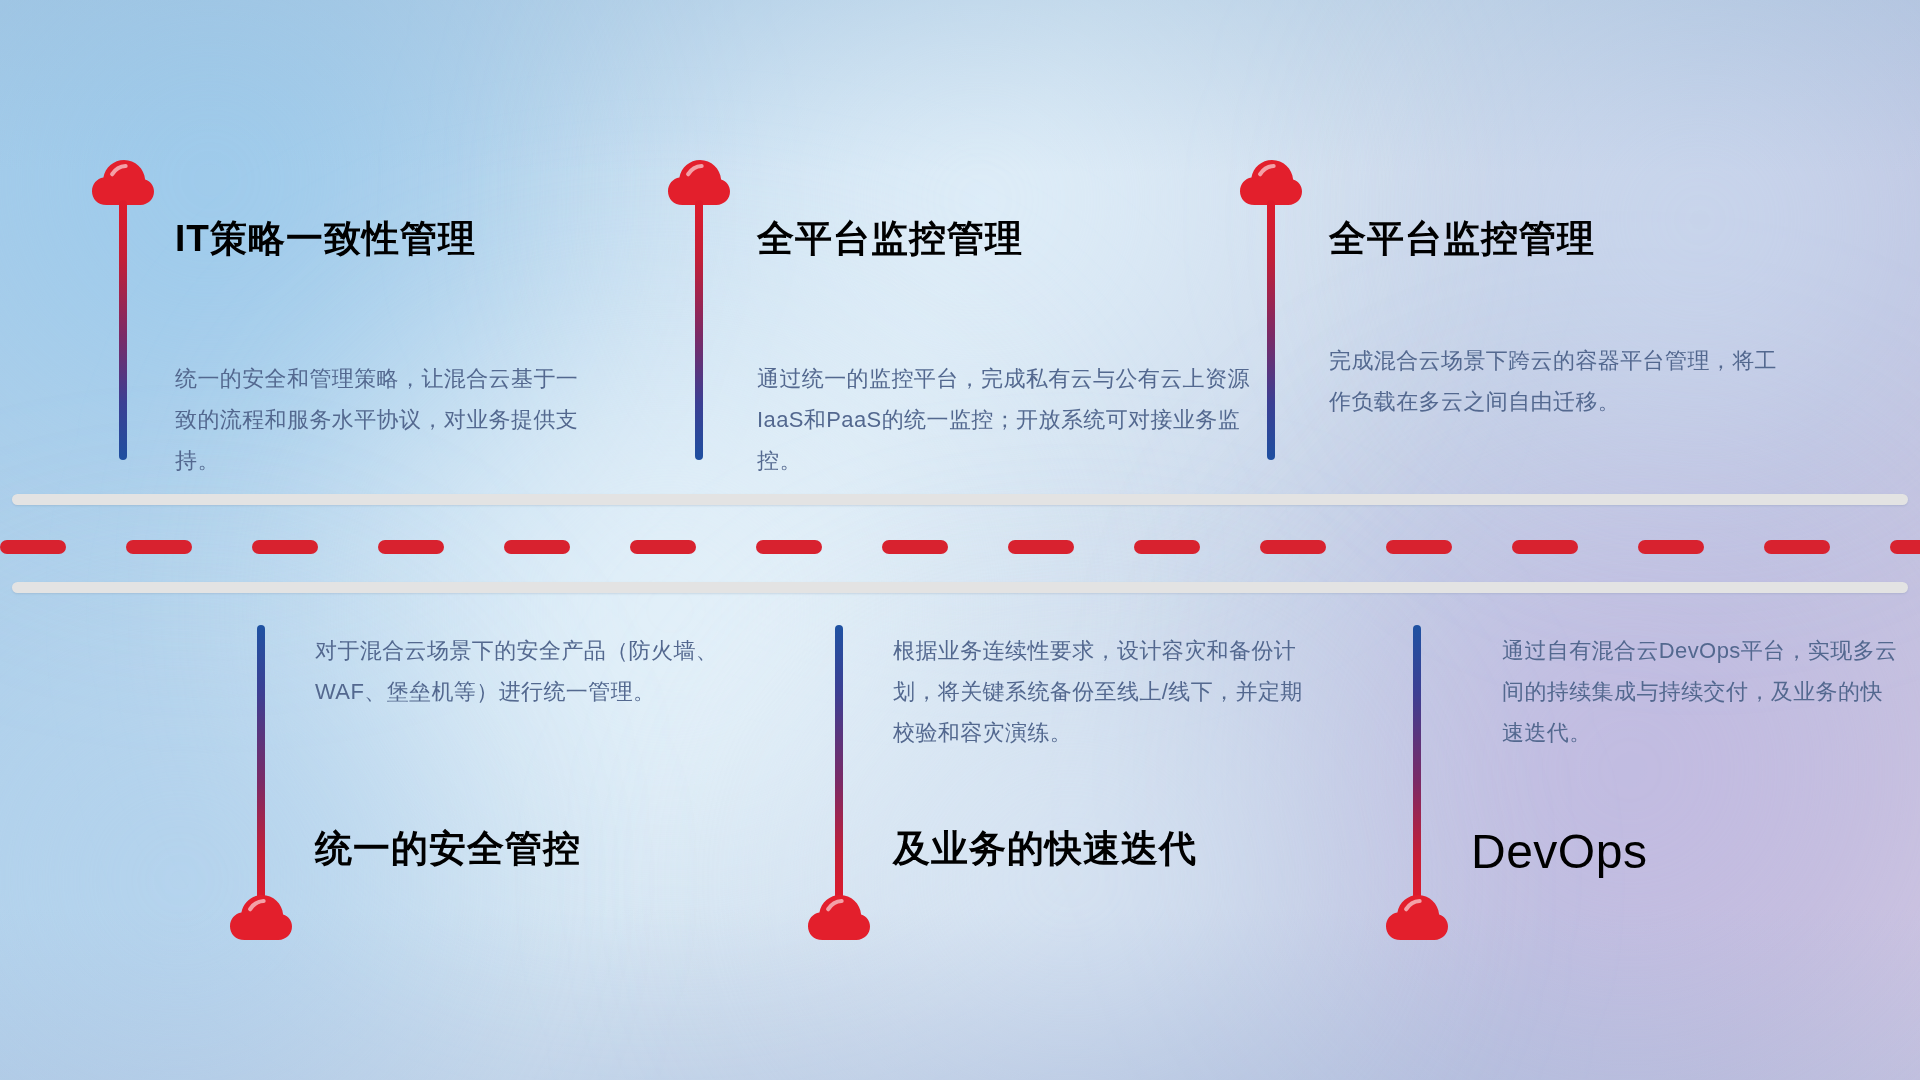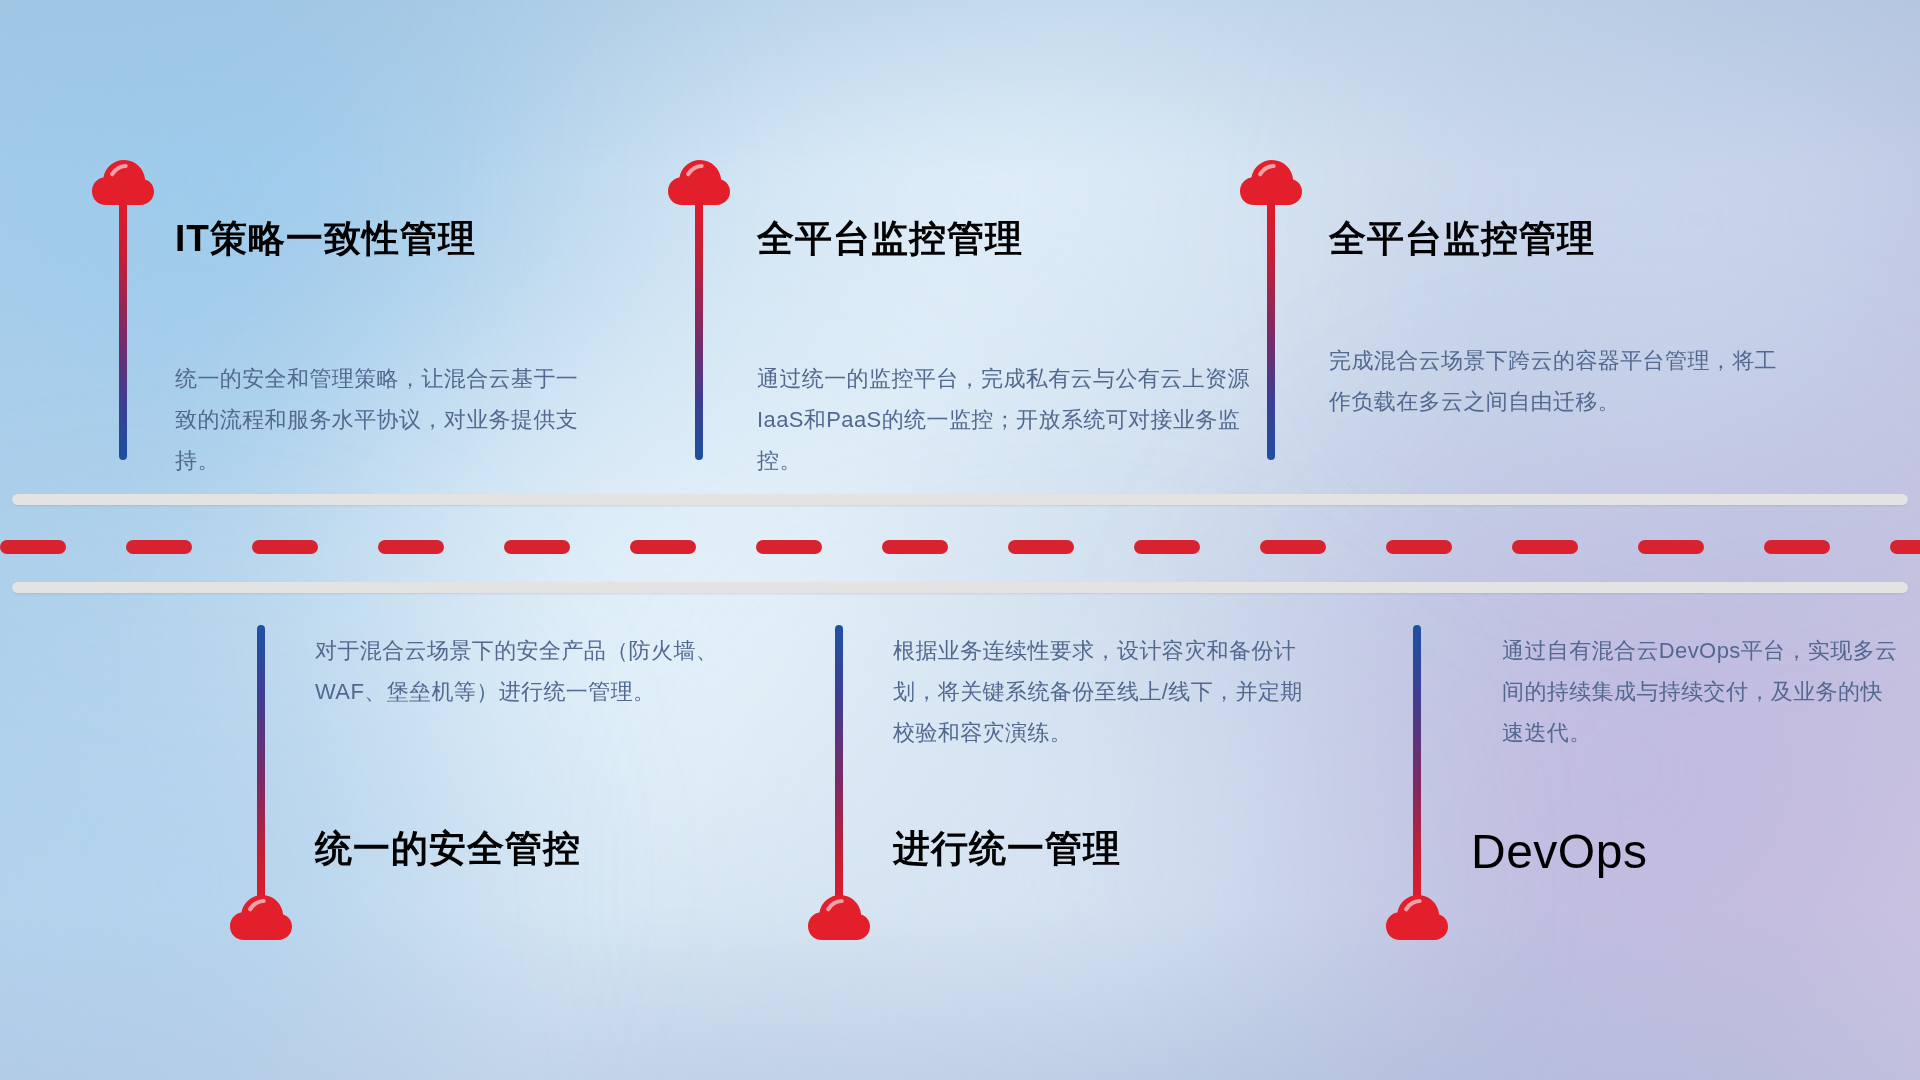--- a/index.html
+++ b/index.html
@@ -177,21 +177,21 @@
   <div class="title" style="left:315px;top:830px;text-align:center;">统一的安全管控</div>
   <div class="cloud" style="left:230px;top:895px;">
     <svg viewBox="0 0 62 46" xmlns="http://www.w3.org/2000/svg">
       <path d="M14.5 45 C5.5 45 0 38.8 0 31.2 C0 24.2 4.9 18.6 11.4 17.6 C13.1 7.5 21.7 0 32.1 0 C43.2 0 52.3 8.6 53.1 19.6 C58.5 21.1 62 26 62 31.6 C62 38.9 56.2 45 48.4 45 Z" fill="#e31f2c"></path>
       <path d="M20.2 14.2 C23.4 9.1 28.4 6.2 33.6 6.0" stroke="#f6b9bd" stroke-width="4.2" stroke-linecap="round" fill="none" opacity="0.85"></path>
     </svg>
   </div>
 
   <div class="stem up" style="left:835px;top:625px;height:280px;"></div>
   <div class="body" style="left:893px;top:630px;width:420px;">根据业务连续性要求，设计容灾和备份计划，将关键系统备份至线上/线下，并定期校验和容灾演练。</div>
-  <div class="title" style="left:893px;top:830px;">进行统一管理</div>
+  <div class="title" style="left:893px;top:830px;">及业务的快速迭代</div>
   <div class="cloud" style="left:808px;top:895px;">
     <svg viewBox="0 0 62 46" xmlns="http://www.w3.org/2000/svg">
       <path d="M14.5 45 C5.5 45 0 38.8 0 31.2 C0 24.2 4.9 18.6 11.4 17.6 C13.1 7.5 21.7 0 32.1 0 C43.2 0 52.3 8.6 53.1 19.6 C58.5 21.1 62 26 62 31.6 C62 38.9 56.2 45 48.4 45 Z" fill="#e31f2c"></path>
       <path d="M20.2 14.2 C23.4 9.1 28.4 6.2 33.6 6.0" stroke="#f6b9bd" stroke-width="4.2" stroke-linecap="round" fill="none" opacity="0.85"></path>
     </svg>
   </div>
 
   <div class="stem up" style="left:1413px;top:625px;height:280px;"></div>
   <div class="body" style="left:1502px;top:630px;width:400px;">通过自有混合云DevOps平台，实现多云间的持续集成与持续交付，及业务的快速迭代。</div>
   <div class="title latin" style="left:1471px;top:828px;">DevOps</div>

